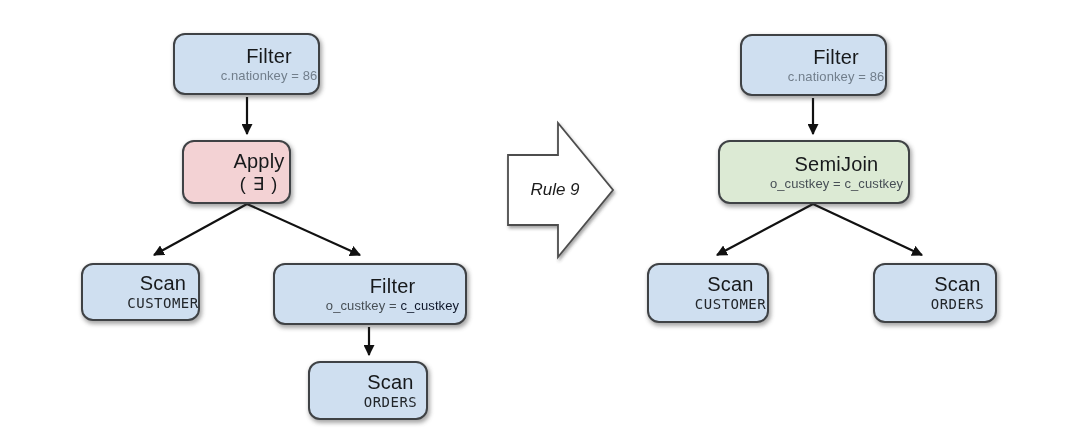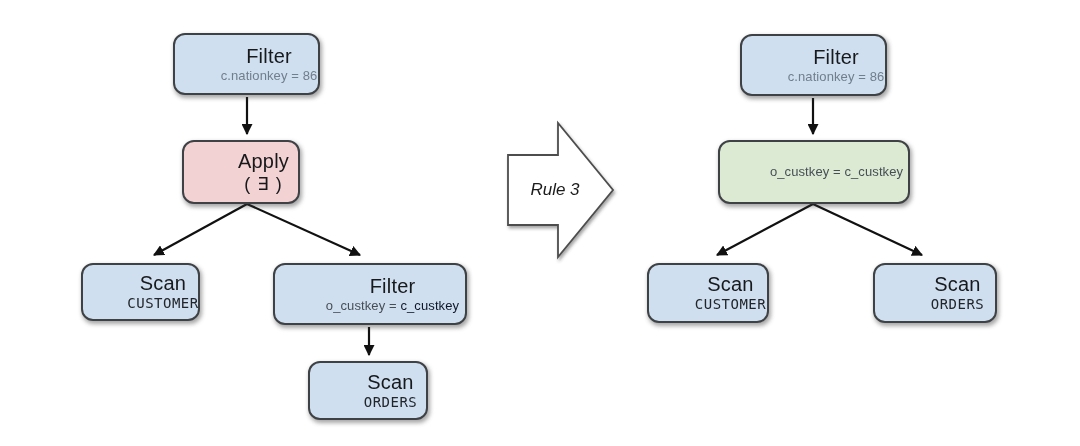--- a/index.html
+++ b/index.html
@@ -95,48 +95,49 @@
     <line x1="813" y1="204" x2="922" y2="255" stroke="#111111" stroke-width="2.2" marker-end="url(#ah)"></line>
 
     <polygon points="508,155 558,155 558,123 613,190 558,257 558,225 508,225" fill="#ffffff" stroke="#4d4d4d" stroke-width="1.8" stroke-linejoin="miter" filter="url(#ds)"></polygon>
   </svg>
 
   <div class="node" style="left: 173px; top: 33px; width: 147px; height: 62px; background: rgb(207, 223, 240);">
     <div class="title">Filter</div>
     <div class="cond light">c.nationkey = 86</div>
   </div>
 
-  <div class="node" style="left: 182px; top: 140px; width: 118px; height: 64px; background: rgb(243, 210, 212);">
+  <div class="node" style="left: 182px; top: 140px; width: 109px; height: 64px; background: rgb(243, 210, 212);">
     <div class="title">Apply</div>
     <div class="operator">( ∃ )</div>
   </div>
 
   <div class="node" style="left: 81px; top: 263px; width: 119px; height: 58px; background: rgb(207, 223, 240);">
     <div class="title">Scan</div>
     <div class="table">CUSTOMER</div>
   </div>
 
   <div class="node" style="left: 273px; top: 263px; width: 194px; height: 62px; background: rgb(207, 223, 240);">
     <div class="title">Filter</div>
     <div class="cond"><span>o_custkey = </span><span class="red">c_custkey</span></div>
   </div>
 
   <div class="node" style="left: 308px; top: 361px; width: 120px; height: 59px; background: rgb(207, 223, 240);">
     <div class="title">Scan</div>
     <div class="table">ORDERS</div>
   </div>
 
-  <div class="rule-label">Rule 3</div>
+  <div class="rule-label">Rule 9</div>
 
   <div class="node" style="left: 740px; top: 34px; width: 147px; height: 62px; background: rgb(207, 223, 240);">
     <div class="title">Filter</div>
     <div class="cond light">c.nationkey = 86</div>
   </div>
 
   <div class="node" style="left: 718px; top: 140px; width: 192px; height: 64px; background: rgb(220, 234, 212);">
+    <div class="title">SemiJoin</div>
     <div class="cond">o_custkey = c_custkey</div>
   </div>
 
   <div class="node" style="left: 647px; top: 263px; width: 122px; height: 60px; background: rgb(207, 223, 240);">
     <div class="title">Scan</div>
     <div class="table">CUSTOMER</div>
   </div>
 
   <div class="node" style="left: 873px; top: 263px; width: 124px; height: 60px; background: rgb(207, 223, 240);">
     <div class="title">Scan</div>

